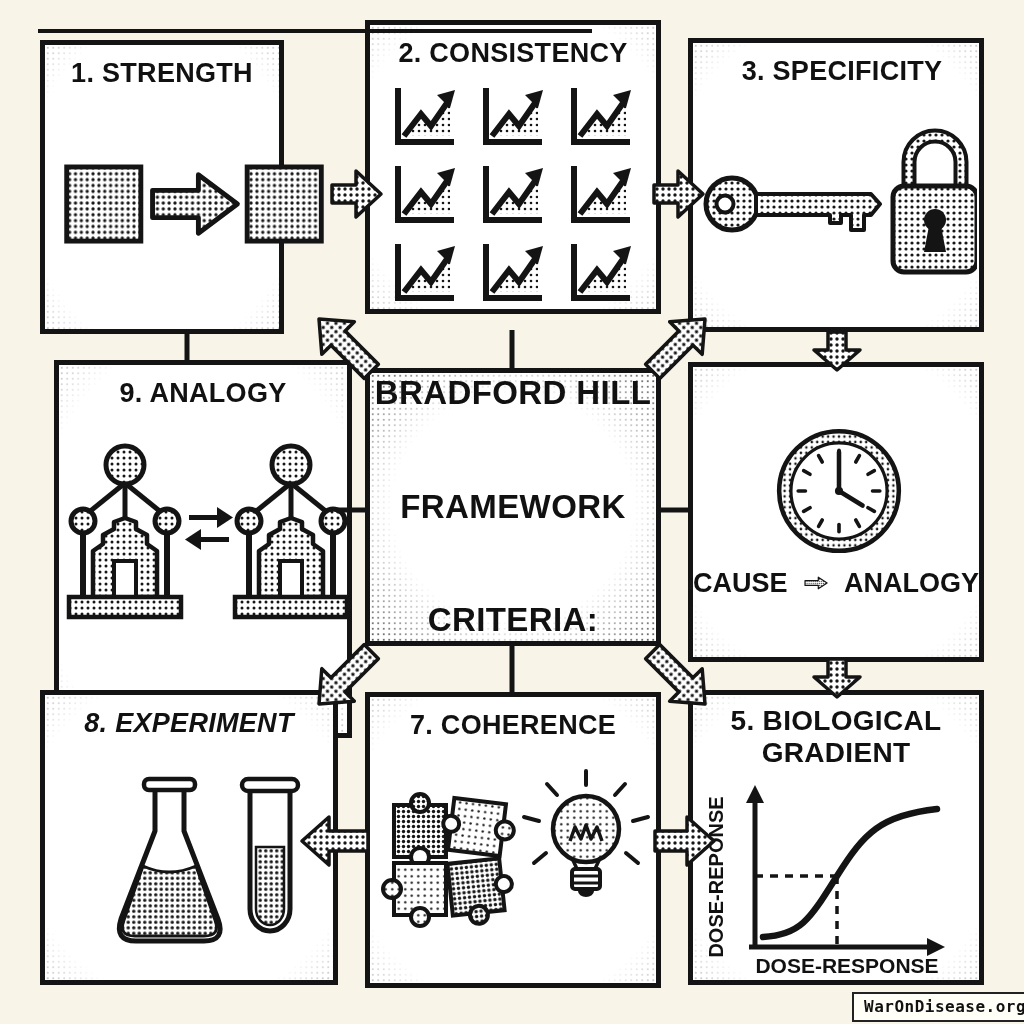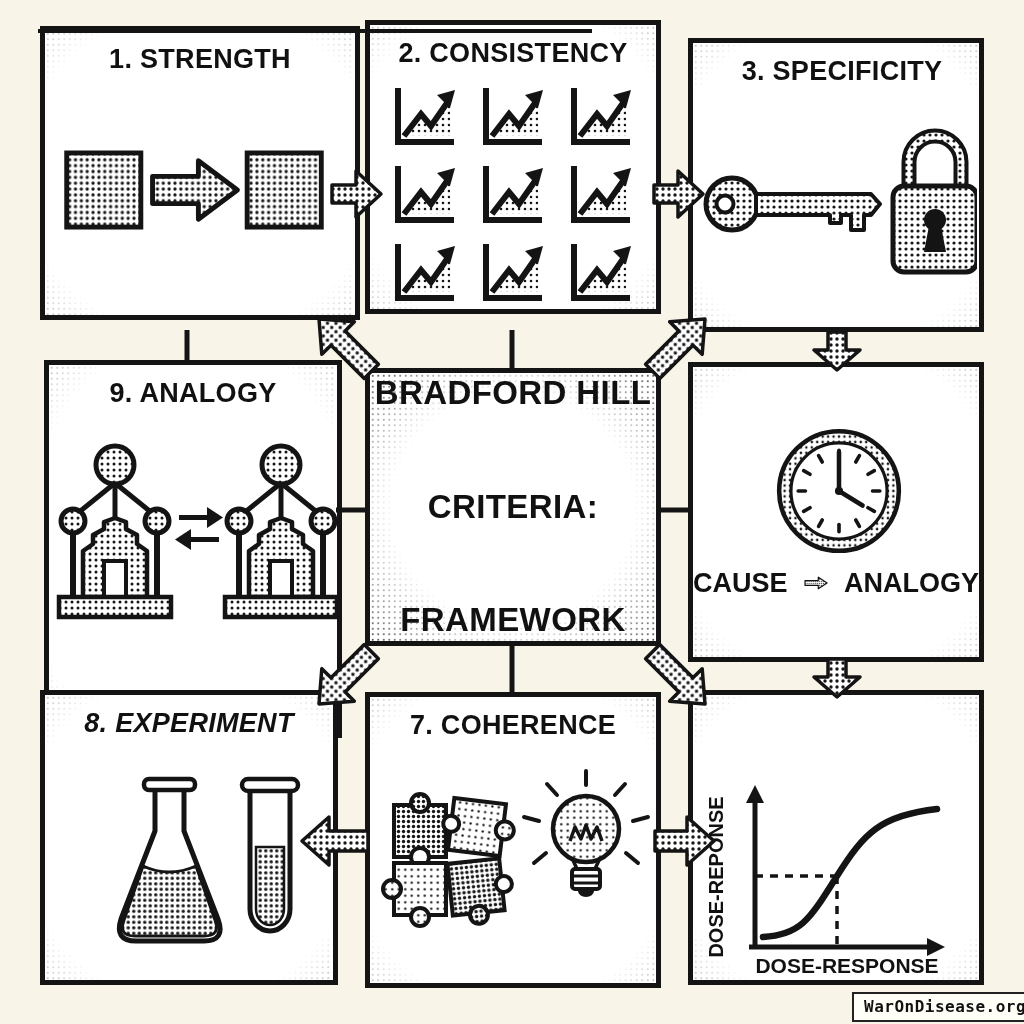--- a/index.html
+++ b/index.html
@@ -45,21 +45,21 @@
     position:absolute;left:852px;top:992px;z-index:6;
     background:#fffef7;border:2px solid #222;
     padding:3px 10px 4px 10px;
     font-family:"DejaVu Sans Mono",monospace;font-size:16px;font-weight:700;
     letter-spacing:.5px;color:#111;
   }
 </style>
 </head>
 <body>
 
-<div class="panel" style="left:40px;top:26px;width:320px;height:294px;">
+<div class="panel" style="left:40px;top:40px;width:244px;height:294px;">
   <div class="panel-title">1. STRENGTH</div>
   <div class="icon-wrap" style="left:10px;top:100px;">
     <svg width="278" height="120" viewBox="0 0 285 118">
       <defs>
         <pattern id="ht1" width="6" height="6" patternUnits="userSpaceOnUse">
           <rect width="6" height="6" fill="#fff"></rect>
             <circle cx="3" cy="3" r="1.7" fill="#161616"></circle>
         </pattern>
       </defs>
       <rect x="12" y="20" width="76" height="76" fill="url(#ht1)" stroke="#141414" stroke-width="5"></rect>
@@ -116,21 +116,21 @@
       <path d="M210,78 V54 a26,26 0 0 1 52,0 V78" fill="none" stroke="#141414" stroke-width="15"></path>
       <path d="M210,78 V54 a26,26 0 0 1 52,0 V78" fill="none" stroke="url(#ht3)" stroke-width="7"></path>
 
       <rect x="194" y="78" width="84" height="86" rx="11" fill="url(#ht3)" stroke="#141414" stroke-width="5"></rect>
       <circle cx="236" cy="112" r="11" fill="#141414"></circle>
       <path d="M230,118 L242,118 L247,144 L225,144 Z" fill="#141414"></path>
     </svg>
   </div>
 </div>
 
-<div class="panel" style="left:44px;top:360px;width:298px;height:378px;">
+<div class="panel" style="left:54px;top:360px;width:298px;height:378px;">
   <div class="panel-title">9. ANALOGY</div>
   <div class="icon-wrap" style="left:4px;top:70px;">
     <svg width="290" height="200" viewBox="0 0 290 200">
       <defs>
         <pattern id="ht9" width="6" height="6" patternUnits="userSpaceOnUse">
           <rect width="6" height="6" fill="#fff"></rect>
             <circle cx="3" cy="3" r="1.5" fill="#161616"></circle>
         </pattern>
         <g id="struct9">
           <line x1="58" y1="80" x2="58" y2="46" stroke="#141414" stroke-width="5"></line>
@@ -154,22 +154,22 @@
         <rect x="136" y="102" width="30" height="5"></rect>
         <path d="M138,94 L122,104.5 L138,115 Z"></path>
       </g>
     </svg>
   </div>
 </div>
 
 <div class="panel center" style="left:365px;top:368px;width:296px;height:278px;">
   <div class="center-text">
     <div>BRADFORD HILL</div>
+    <div>FRAMEWORK</div>
     <div>CRITERIA:</div>
-    <div>FRAMEWORK</div>
   </div>
 </div>
 
 <div class="panel" style="left:688px;top:362px;width:296px;height:300px;">
   <div class="icon-wrap" style="left:78px;top:56px;">
     <svg width="136" height="136" viewBox="0 0 150 150">
       <defs>
         <pattern id="ht4" width="6" height="6" patternUnits="userSpaceOnUse">
           <rect width="6" height="6" fill="#fff"></rect>
             <circle cx="3" cy="3" r="1.4" fill="#161616"></circle>
@@ -287,20 +287,24 @@
         <rect x="196" y="100" width="28" height="20" rx="3" fill="#fff" stroke="#141414" stroke-width="4"></rect>
         <line x1="196" y1="107" x2="224" y2="107" stroke="#141414" stroke-width="3"></line>
         <line x1="196" y1="114" x2="224" y2="114" stroke="#141414" stroke-width="3"></line>
         <path d="M202,122 a8,6 0 0 0 16,0 Z" fill="#141414"></path>
       </g>
     </svg>
   </div>
 </div>
 
 <div class="panel" style="left:688px;top:690px;width:296px;height:295px;">
+  <div class="panel-title two-line">
+    <div>5. BIOLOGICAL</div>
+    <div>GRADIENT</div>
+  </div>
   <div class="icon-wrap" style="left:16px;top:84px;">
     <svg width="252" height="198" viewBox="0 0 252 198">
       <text transform="rotate(-90 14 98)" x="14" y="98" text-anchor="middle" font-size="20" font-weight="800" fill="#111">DOSE-REPONSE</text>
       <text x="138" y="194" text-anchor="middle" font-size="21" font-weight="800" fill="#111">DOSE-RESPONSE</text>
 
       <path d="M46,20 V168" stroke="#141414" stroke-width="5"></path>
       <path d="M40,168 H222" stroke="#141414" stroke-width="5"></path>
       <path d="M46,6 L37,24 L55,24 Z" fill="#141414"></path>
       <path d="M236,168 L218,159 L218,177 Z" fill="#141414"></path>
 

